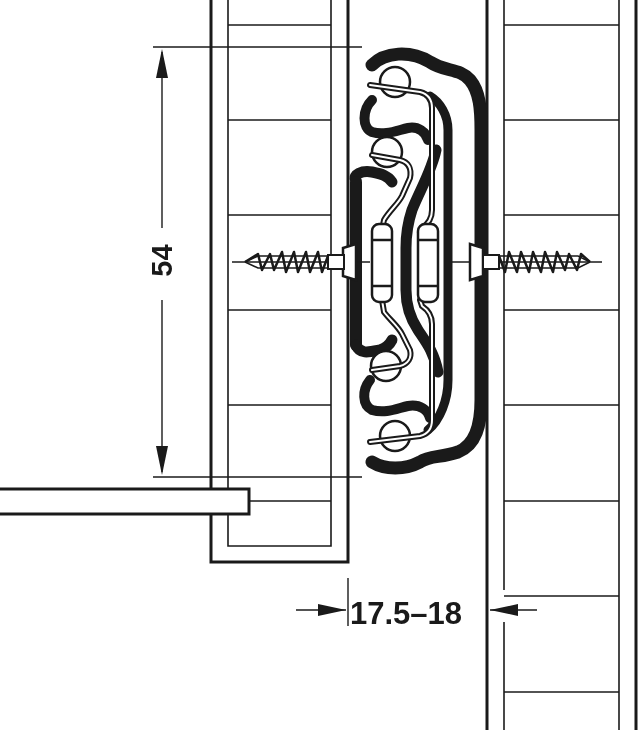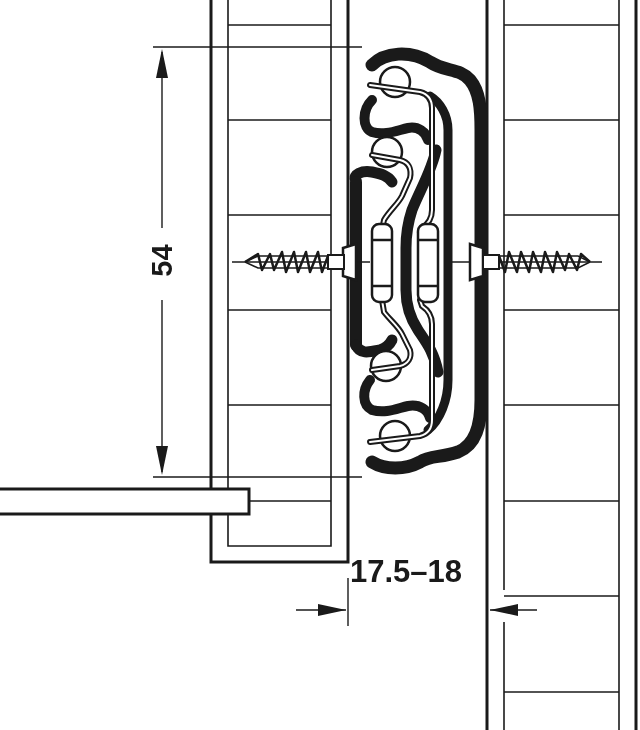--- a/index.html
+++ b/index.html
@@ -1,20 +1,20 @@
 <!DOCTYPE html>
 <html><head>
 <meta charset="utf-8">
 <style>
   html, body { margin: 0; padding: 0; background: #ffffff; }
   body { width: 640px; height: 730px; overflow: hidden; position: relative; font-family: "Liberation Sans", sans-serif; }
   svg { position: absolute; left: 0; top: 0; }
   .dim-label { position: absolute; font-family: "Liberation Sans", sans-serif; font-weight: bold; color: #1a1a1a; white-space: nowrap; }
   #dim-vertical { left: 137px; top: 244px; font-size: 29px; transform: rotate(-90deg); transform-origin: center; width: 50px; text-align: center; }
-  #dim-horizontal { left: 350px; top: 554px; font-size: 31px; letter-spacing: 0px; }
+  #dim-horizontal { left: 350px; top: 596px; font-size: 31px; letter-spacing: 0px; }
 </style>
 </head>
 <body>
 
 <svg width="640" height="730" viewBox="0 0 640 730" xmlns="http://www.w3.org/2000/svg">
   <defs>
     <marker id="arrowEnd" viewBox="0 0 10 10" refX="10" refY="5" markerWidth="8" markerHeight="8" orient="auto-start-reverse">
       <path d="M0,2 L10,5 L0,8 z" fill="#1a1a1a"></path>
     </marker>
   </defs>

